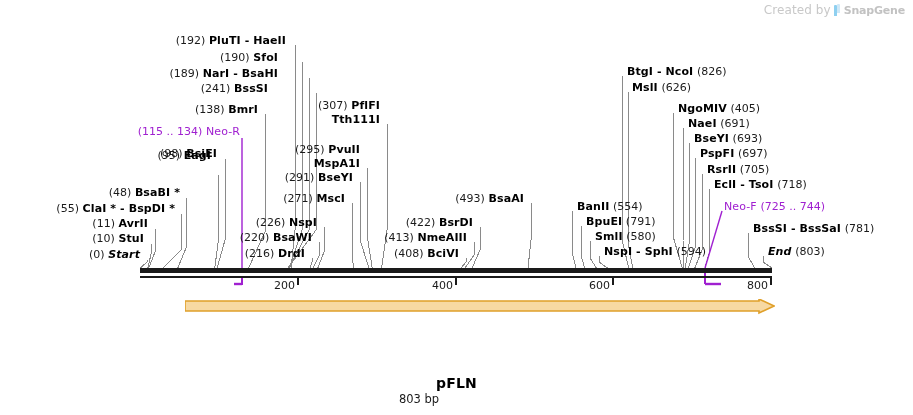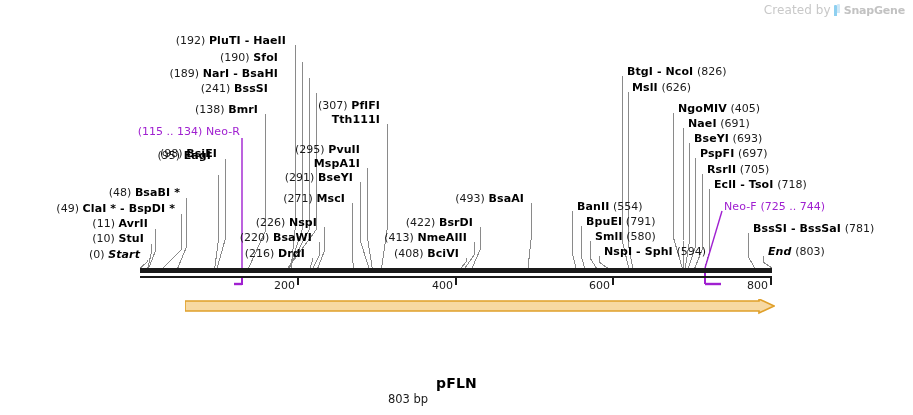--- a/index.html
+++ b/index.html
@@ -159,20 +159,21 @@
     letter-spacing: 0.2px;
   }
   .plasmid-size {
     position: absolute;
     left: 0;
     top: 392px;
     width: 816px;
     text-align: center;
     font-size: 11.5px;
     color: #1a1a1a;
+    padding-left: 11px;
   }
 </style>
 </head>
 <body>
 
 <div id="stage">
 
   <div class="watermark">
     <span class="created">Created by</span>
     <span class="sg-mark">
@@ -298,21 +299,21 @@
   </div>
   <div class="lbl ralign" style="right:702px; top:149px;">
     <span class="pos">(95)</span>
     <span class="nm">EagI</span>
   </div>
   <div class="lbl ralign" style="right:733px; top:186px;">
     <span class="pos">(48)</span>
     <span class="nm">BsaBI *</span>
   </div>
   <div class="lbl ralign" style="right:738px; top:202px;">
-    <span class="pos">(49)</span>
+    <span class="pos">(55)</span>
     <span class="nm">ClaI * - BspDI *</span>
   </div>
   <div class="lbl ralign" style="right:765px; top:217px;margin-left:27px;">
     <span class="pos">(11)</span>
     <span class="nm">AvrII</span>
   </div>
   <div class="lbl ralign" style="right:769px; top:232px;">
     <span class="pos">(10)</span>
     <span class="nm">StuI</span>
   </div>

